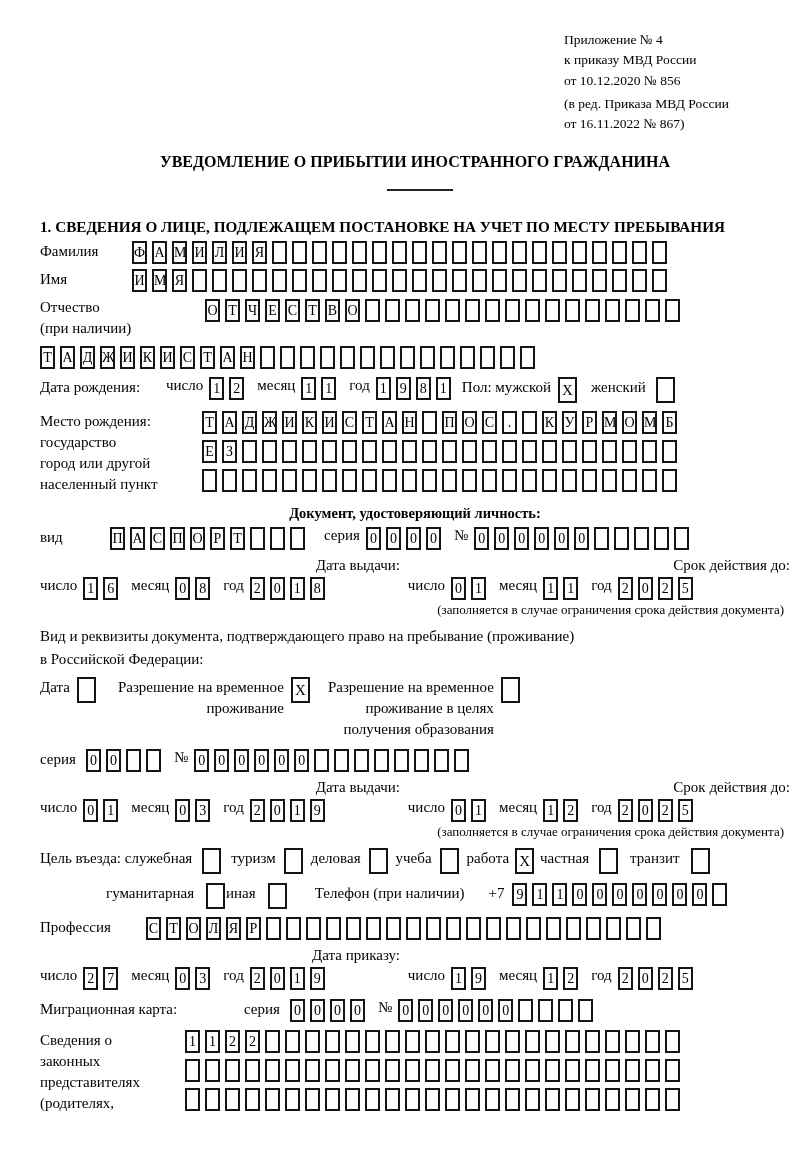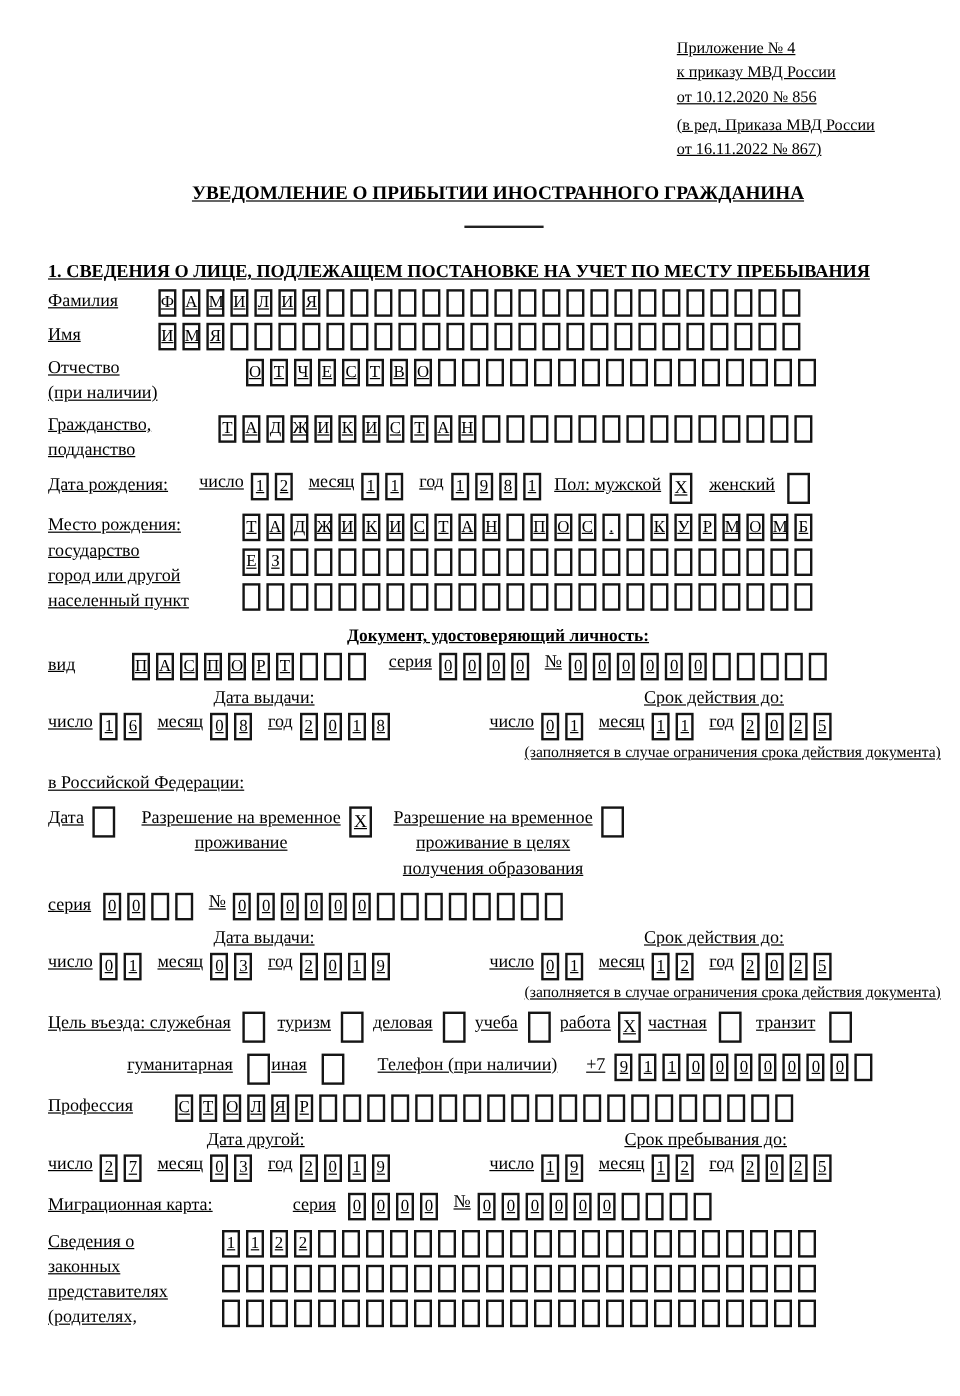--- a/index.html
+++ b/index.html
@@ -2,21 +2,21 @@
 <html><head>
 <meta charset="utf-8">
 <style>
   * { box-sizing: border-box; }
   html, body { margin:0; padding:0; }
   body {
     width:800px; height:1163px; overflow:hidden;
     background:#ffffff; color:#000;
     font-family:"Liberation Serif", serif;
   }
-  .page { width:800px; height:1163px; padding:30px 10px 0 40px;text-decoration:underline; }
+  .page { width:800px; height:1163px; padding:30px 10px 0 40px; }
 
   .hdr { margin-left:524px; font-size:13.5px; line-height:1.5; }
   .hdr .gap { margin-top:3px; }
 
   .forma { text-align:right; padding-right:40px; font-weight:bold; font-size:16px; margin-top:14px; letter-spacing:.4px; }
 
   .title { text-align:center; font-weight:bold; font-size:16px; margin-top:16px; line-height:1.5; }
   .blank-line { display:inline-block; width:66px; height:14px; border-bottom:2.5px solid #222; margin-left:10px; }
 
   .sec { font-weight:bold; font-size:15.2px; margin-top:20px; white-space:nowrap; }
@@ -35,21 +35,21 @@
     text-align:center; font-size:15px; line-height:23px; flex-shrink:0; background:#fff;
   }
   .dt-lbl { font-size:15px; margin:0 6px 0 8px; flex-shrink:0; }
   .heads { display:flex; margin-top:7px; font-size:15px; }
   .note { font-size:13px; text-align:right; margin-top:2px; padding-right:6px; }
   .stack > .cells { margin-bottom:6px; }
   .cheading { text-align:center; font-weight:bold; font-size:14.5px; margin-top:7px; }
   .plain { font-size:15px; margin-top:7px; line-height:1.5; }
   .ckitem { display:flex; align-items:flex-start; }
   .ckitem .lbl { margin-right:7px; }
-  .ctr { text-align:center; }
+  .ctr { text-align:right; }
 </style>
 </head>
 <body>
 
 <div class="page">
 
   <div class="hdr">
     <div>Приложение № 4</div>
     <div>к приказу МВД России</div>
     <div>от 10.12.2020 № 856</div>
@@ -158,24 +158,20 @@
         <span class="cell"></span>
         <span class="cell"></span>
         <span class="cell"></span>
         <span class="cell"></span>
         <span class="cell"></span>
         <span class="cell"></span>
       </span>
   </div>
 
   <div class="rowt">
-    <span class="lbl" style="width:142px">
-      <span>Гражданство,</span><br>
-      <span>подданство</span>
-    </span>
     <span class="cells" style="margin-top:2px">
         <span class="cell">Т</span>
         <span class="cell">А</span>
         <span class="cell">Д</span>
         <span class="cell">Ж</span>
         <span class="cell">И</span>
         <span class="cell">К</span>
         <span class="cell">И</span>
         <span class="cell">С</span>
         <span class="cell">Т</span>
@@ -389,20 +385,21 @@
         <span class="cell">2</span>
         <span class="cell">0</span>
         <span class="cell">2</span>
         <span class="cell">5</span>
       </span>
   </div>
 
   <div class="note">(заполняется в случае ограничения срока действия документа)</div>
 
   <div class="plain">
+    <div>Вид и реквизиты документа, подтверждающего право на пребывание (проживание)</div>
     <div>в Российской Федерации:</div>
   </div>
 
   <div class="rowt" style="margin-top:7px">
     <span class="ckitem">
       <span class="lbl">Дата</span>
       <span class="cbox"></span>
     </span>
     <span class="ckitem" style="margin-left:22px">
       <span class="lbl ctr">
@@ -557,22 +554,21 @@
         <span class="cell"></span>
         <span class="cell"></span>
         <span class="cell"></span>
         <span class="cell"></span>
         <span class="cell"></span>
         <span class="cell"></span>
       </span>
   </div>
 
   <div class="heads">
-    <div style="width:360px" class="ctr">Дата другой:</div>
-    <div style="width:420px" class="ctr">Срок пребывания до:</div>
+    <div style="width:360px" class="ctr">Дата приказу:</div>
   </div>
 
   <div class="row" style="margin-top:3px">
     <span class="dt-lbl" style="margin-left:0">число</span>
     <span class="cells">
         <span class="cell">2</span>
         <span class="cell">7</span>
       </span>
     <span class="dt-lbl">месяц</span>
     <span class="cells">

